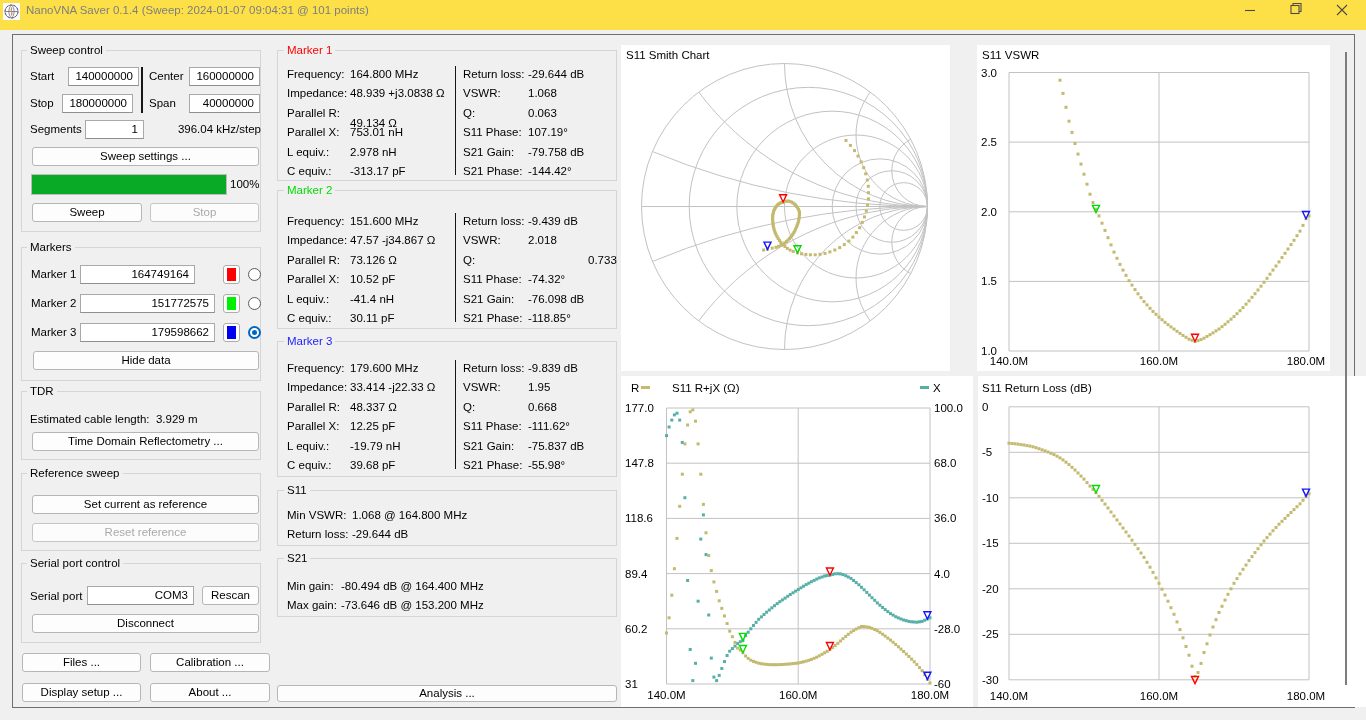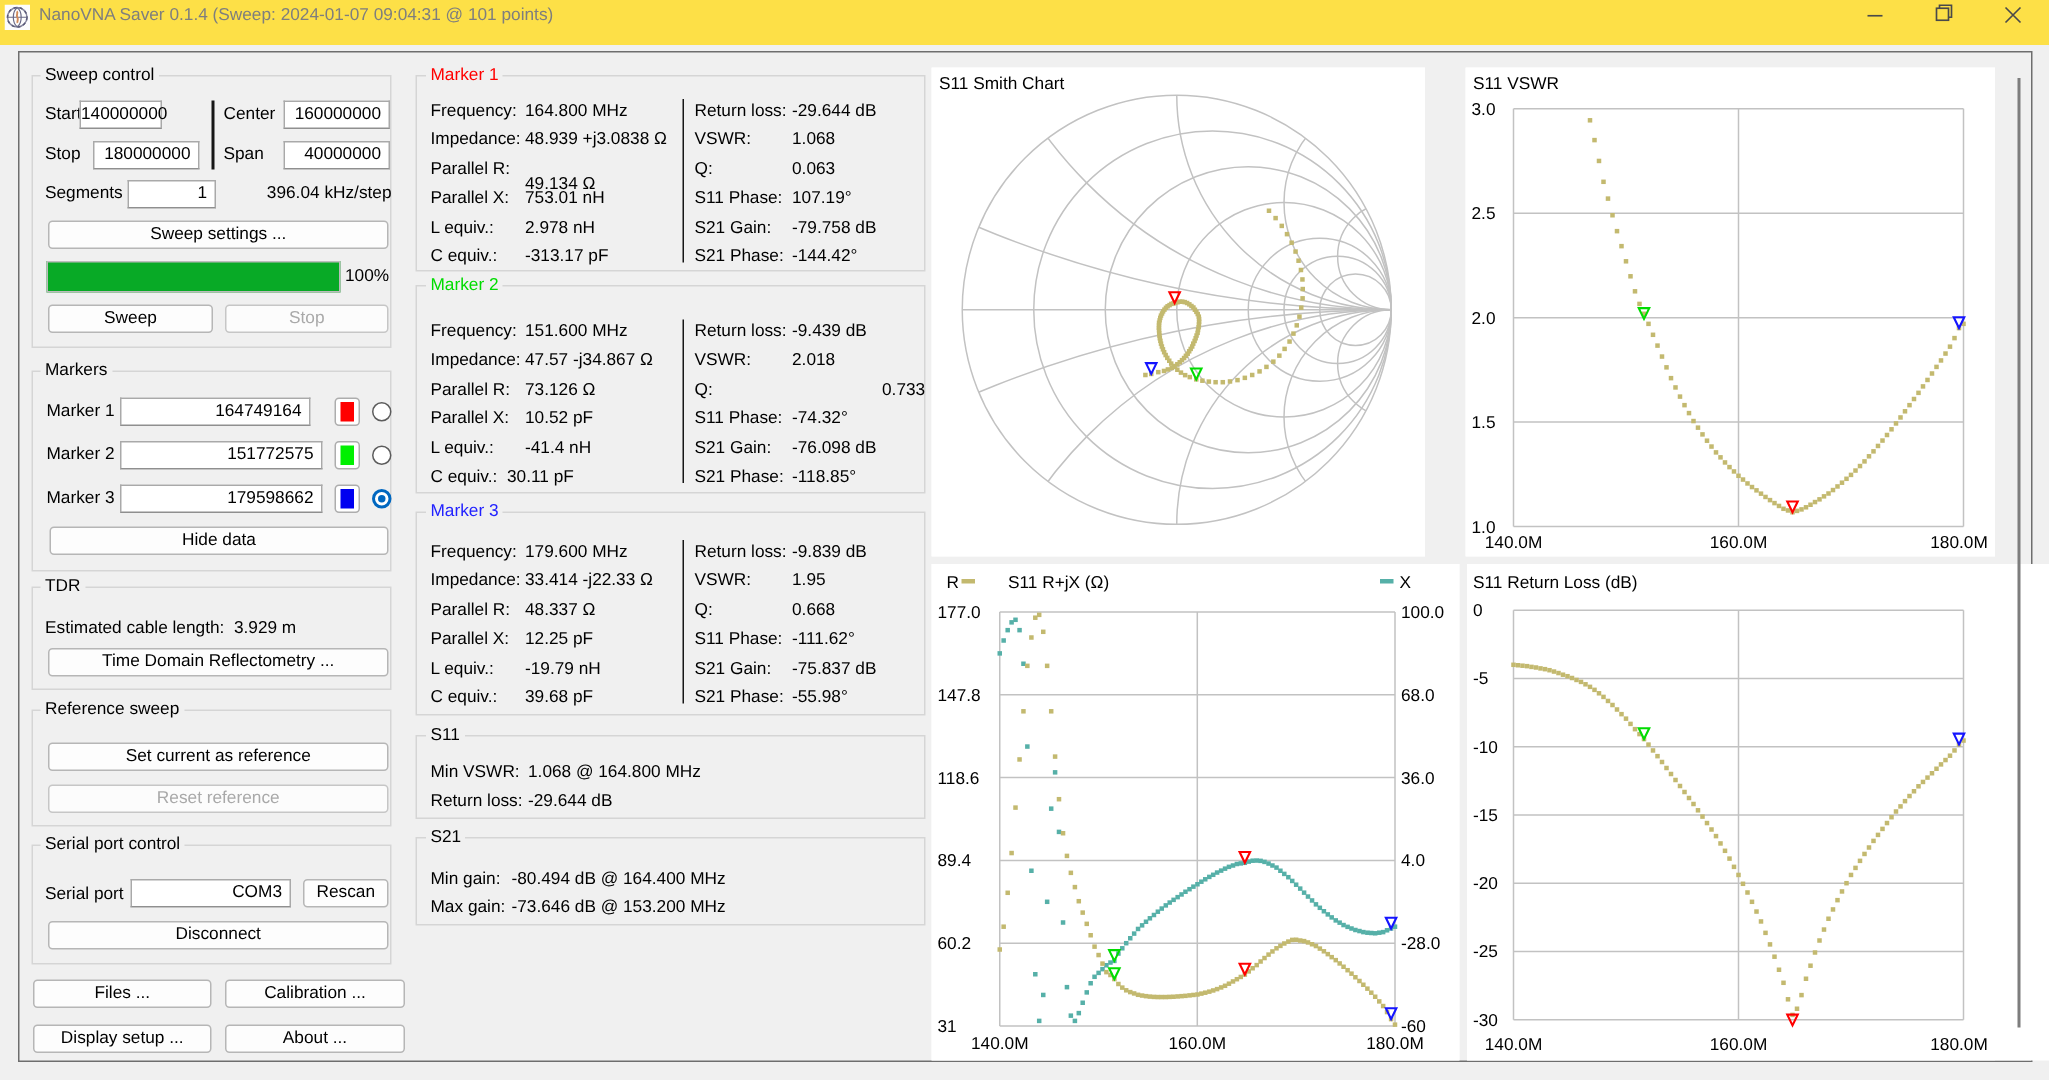--- a/index.html
+++ b/index.html
@@ -44,41 +44,41 @@
     <path d="M53 5.5 v-2 h8 v8 h-2" fill="none" stroke="#4a4a4a" stroke-width="1.1"></path>
     <path d="M97 5 l10 10 M107 5 l-10 10" stroke="#4a4a4a" stroke-width="1.1"></path>
   </svg>
 </div>
 
 <div id="winborder"></div>
 
 <div class="group" style="left:21px;top:50px;width:240px;height:182px;"></div>
 <div class="glabel" style="left:27px;top:44px;">Sweep control</div>
 <div class="lbl" style="left:30px;top:70px;">Start</div>
-<div class="inp" style="left:53px;top:67px;width:55px;height:19px;line-height:17px;">140000000</div>
+<div class="inp" style="left:68px;top:67px;width:71px;height:19px;line-height:17px;">140000000</div>
 <div class="lbl" style="left:149px;top:70px;">Center</div>
 <div class="inp" style="left:189px;top:67px;width:71px;height:19px;line-height:17px;">160000000</div>
 <div class="lbl" style="left:30px;top:97px;">Stop</div>
 <div class="inp" style="left:62px;top:94px;width:71px;height:19px;line-height:17px;">180000000</div>
 <div class="lbl" style="left:149px;top:97px;">Span</div>
 <div class="inp" style="left:189px;top:94px;width:71px;height:19px;line-height:17px;">40000000</div>
 <div class="vline" style="left:141px;top:67px;height:46px;width:2px;"></div>
 <div class="lbl" style="left:30px;top:123px;">Segments</div>
 <div class="inp" style="left:85px;top:120px;width:59px;height:19px;line-height:17px;">1</div>
 <div class="lbl" style="left:156px;top:123px;width:105px;text-align:right;">396.04 kHz/step</div>
 <div class="btn" style="left:32px;top:147px;width:227px;height:19px;line-height:17px;">Sweep settings ...</div>
 <div class="abs" style="left:31px;top:174px;width:196px;height:21px;border:1px solid #bcbcbc;background:#08aa26;"></div>
 <div class="lbl" style="left:230px;top:178px;">100%</div>
 <div class="btn" style="left:32px;top:203px;width:110px;height:19px;line-height:17px;">Sweep</div>
 <div class="btn dis" style="left:150px;top:203px;width:109px;height:19px;line-height:17px;">Stop</div>
 
 <div class="group" style="left:21px;top:247px;width:240px;height:134px;"></div>
 <div class="glabel" style="left:27px;top:241px;">Markers</div>
 <div class="lbl" style="left:31px;top:268px;">Marker 1</div>
-<div class="inp" style="left:80px;top:265px;width:127px;height:19px;line-height:17px;">164749164</div>
+<div class="inp" style="left:80px;top:265px;width:115px;height:19px;line-height:17px;">164749164</div>
 <div class="chip r" style="left:223px;top:265px;"></div>
 <div class="radio" style="left:248px;top:268px;"></div>
 <div class="lbl" style="left:31px;top:297px;">Marker 2</div>
 <div class="inp" style="left:80px;top:294px;width:135px;height:19px;line-height:17px;">151772575</div>
 <div class="chip g" style="left:223px;top:294px;"></div>
 <div class="radio" style="left:248px;top:297px;"></div>
 <div class="lbl" style="left:31px;top:326px;">Marker 3</div>
 <div class="inp" style="left:80px;top:323px;width:135px;height:19px;line-height:17px;">179598662</div>
 <div class="chip b" style="left:223px;top:323px;"></div>
 <div class="radio sel" style="left:248px;top:326px;"></div>
@@ -150,21 +150,21 @@
 <div class="lbl" style="left:560px;top:254px;padding-left:28px;">0.733</div>
 <div class="lbl" style="left:287px;top:273px;">Parallel X:</div>
 <div class="lbl" style="left:350px;top:273px;">10.52 pF</div>
 <div class="lbl" style="left:463px;top:273px;">S11 Phase:</div>
 <div class="lbl" style="left:528px;top:273px;">-74.32°</div>
 <div class="lbl" style="left:287px;top:293px;">L equiv.:</div>
 <div class="lbl" style="left:350px;top:293px;">-41.4 nH</div>
 <div class="lbl" style="left:463px;top:293px;">S21 Gain:</div>
 <div class="lbl" style="left:528px;top:293px;">-76.098 dB</div>
 <div class="lbl" style="left:287px;top:312px;">C equiv.:</div>
-<div class="lbl" style="left:338px;top:312px;">30.11 pF</div>
+<div class="lbl" style="left:350px;top:312px;">30.11 pF</div>
 <div class="lbl" style="left:463px;top:312px;">S21 Phase:</div>
 <div class="lbl" style="left:528px;top:312px;">-118.85°</div>
 <div class="group" style="left:277px;top:341px;width:340px;height:136px;"></div>
 <div class="glabel" style="left:284px;top:335px;color:#2222ff;">Marker 3</div>
 <div class="vline" style="left:455px;top:360px;height:109px;"></div>
 <div class="lbl" style="left:287px;top:362px;">Frequency:</div>
 <div class="lbl" style="left:350px;top:362px;">179.600 MHz</div>
 <div class="lbl" style="left:463px;top:362px;">Return loss:</div>
 <div class="lbl" style="left:528px;top:362px;">-9.839 dB</div>
 <div class="lbl" style="left:287px;top:381px;">Impedance:</div>
@@ -193,20 +193,21 @@
 <div class="lbl" style="left:352px;top:509px;">1.068 @ 164.800 MHz</div>
 <div class="lbl" style="left:287px;top:528px;">Return loss:</div>
 <div class="lbl" style="left:352px;top:528px;">-29.644 dB</div>
 <div class="group" style="left:277px;top:558px;width:340px;height:59px;"></div>
 <div class="glabel" style="left:284px;top:552px;">S21</div>
 <div class="lbl" style="left:287px;top:580px;">Min gain:</div>
 <div class="lbl" style="left:341px;top:580px;">-80.494 dB @ 164.400 MHz</div>
 <div class="lbl" style="left:287px;top:599px;">Max gain:</div>
 <div class="lbl" style="left:341px;top:599px;">-73.646 dB @ 153.200 MHz</div>
 
+<div class="btn" style="left:277px;top:685px;width:340px;height:17px;line-height:15px;">Analysis ...</div>
 
 <div id="smith" class="panel" style="left:621px;top:45px;width:329px;height:326px;"><svg width="329" height="326">
         <rect width="329" height="326" fill="#ffffff"></rect>
         <text x="5" y="14" font-size="11.5" fill="#000000">S11 Smith Chart</text>
         <defs>
           <clipPath id="smc">
             <circle cx="163.5" cy="161.5" r="143.0"></circle>
           </clipPath>
         </defs>
         <circle cx="163.5" cy="161.5" r="143.0" stroke="#c2c2c2" stroke-width="1" fill="none"></circle>

